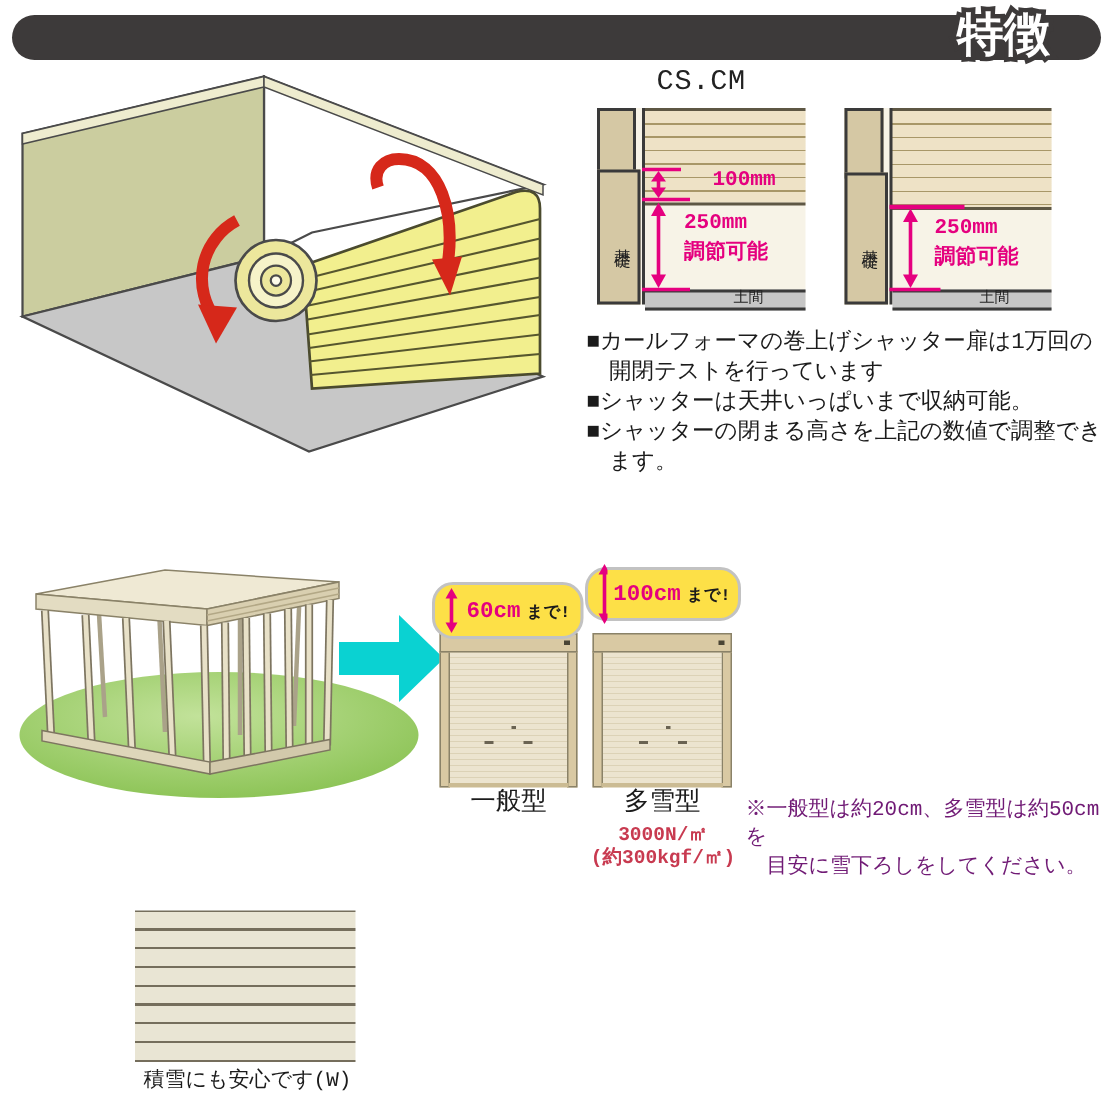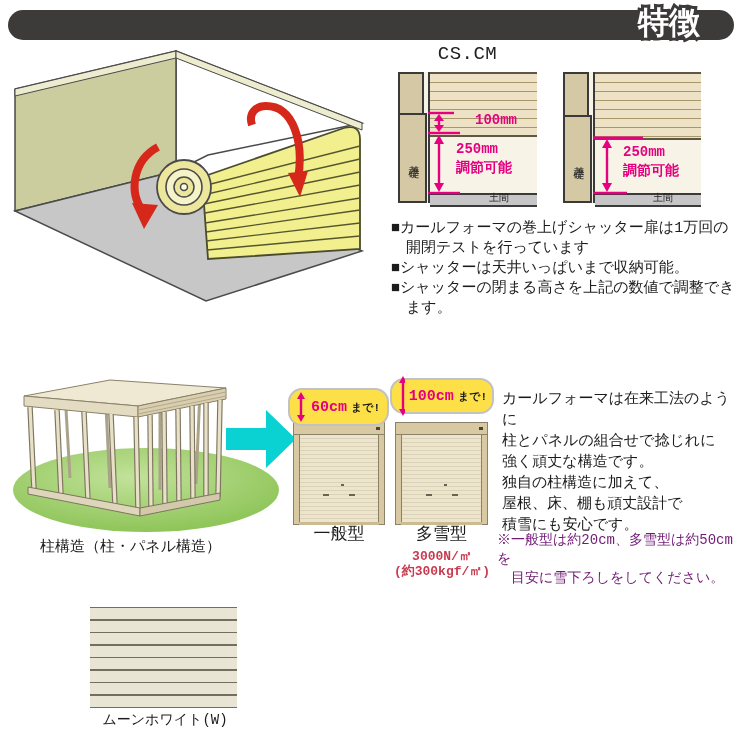--- a/index.html
+++ b/index.html
@@ -220,21 +220,20 @@
         <line x1="196" y1="43" x2="196" y2="140"></line>
           <line x1="210" y1="40" x2="208" y2="137"></line>
       </g>
     </g>
 
     <g>
       <polygon points="18,127 130,148 130,156 18,134" fill="#ded6ba" stroke="#7d7560" stroke-width="1"></polygon>
       <polygon points="130,148 210,133 210,140 130,156" fill="#d2c9ab" stroke="#7d7560" stroke-width="1"></polygon>
     </g>
   </svg>
-  <div class="abs cap" style="left:40px;top:537px;">柱構造（柱・パネル構造）</div>
 
   <svg class="abs" style="left:226px;top:406px;" width="72" height="66">
     <polygon points="0,22 40,22 40,4 70,33 40,62 40,44 0,44" fill="#0ad2d2"></polygon>
   </svg>
 
 
   <div class="abs bldg" style="left:293px;top:422px;width:92px;">
     <div class="bcol l"></div>
     <div class="bcol r"></div>
     <div class="curtain"></div>
@@ -275,25 +274,19 @@
       <polygon points="2,7 10,7 6,0" fill="#e5007f"></polygon>
         <polygon points="2,33 10,33 6,40" fill="#e5007f"></polygon>
     </svg>
     <span class="snow-val">100cm</span>
       <span class="snow-suffix">まで!</span>
   </div>
   <div class="abs type-name" style="left:395px;top:522px;width:93px;">多雪型</div>
   <div class="abs type-load" style="left:386px;top:549px;width:112px;">3000N/㎡
 (約300kgf/㎡)</div>
 
-  <div class="abs desc">カールフォーマは在来工法のように
-柱とパネルの組合せで捻じれに
-強く頑丈な構造です。
-独自の柱構造に加えて、
-屋根、床、棚も頑丈設計で
-積雪にも安心です。</div>
   <div class="abs note">※一般型は約20cm、多雪型は約50cmを
 　目安に雪下ろしをしてください。</div>
 
   <div class="abs swatch"></div>
-  <div class="abs swatch-cap">ムーンホワイト(W)</div>
+  <div class="abs swatch-cap">積雪にも安心です(W)</div>
 
 </div>
 
 </body></html>

